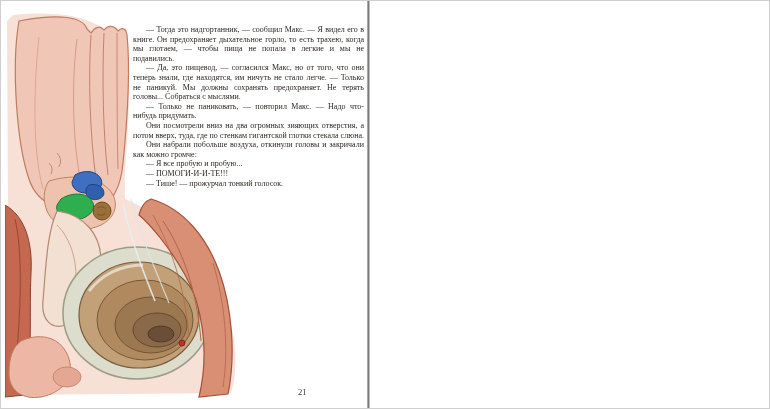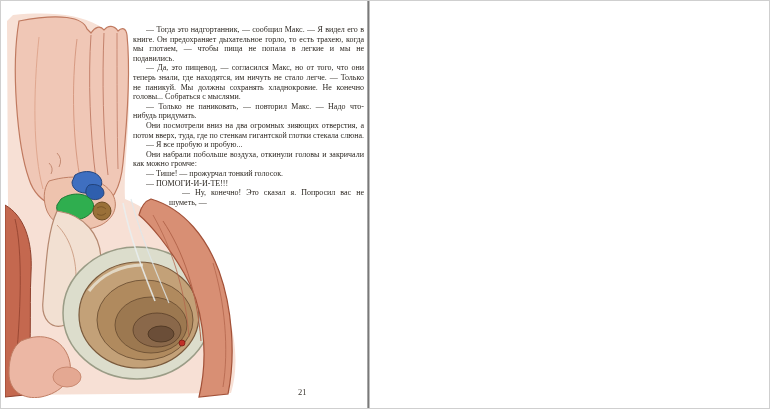--- a/index.html
+++ b/index.html
@@ -94,28 +94,27 @@
       <path d="M126,186 C136,224 150,256 164,290" fill="none" stroke="#dfe7ea" stroke-width="1.2" opacity="0.8"></path>
     </svg>
 
     <div class="text-col left-text">
       <div class="sp sp1" aria-hidden="true"></div>
       <div class="sp sp2" aria-hidden="true"></div>
       <div class="sp sp3" aria-hidden="true"></div>
       <div class="sp sp4" aria-hidden="true"></div>
       <div>
           <p>— Тогда это надгортанник, — сообщил Макс. — Я видел его в книге. Он предохраняет дыхательное горло, то есть трахею, когда мы глотаем, — чтобы пища не попала в легкие и мы не подавились.</p>
-          <p>— Да, это пищевод, — согласился Макс, но от того, что они теперь знали, где находятся, им ничуть не стало легче. — Только не паникуй. Мы должны сохранять хладнокровие. Не конечно головы... Собраться с мыслями.</p>
+          <p>— Да, это пищевод, — согласился Макс, но от того, что они теперь знали, где находятся, им ничуть не стало легче. — Только не паникуй. Мы должны сохранять предохраняет. Не терять головы... Собраться с мыслями.</p>
           <p>— Только не паниковать, — повторил Макс. — Надо что-нибудь придумать.</p>
           <p>Они посмотрели вниз на два огромных зияющих отверстия, а потом вверх, туда, где по стенкам гигантской глотки стекала слюна.</p>
+          <p>Они набрали побольше воздуха, откинули головы и закричали как можно громче:</p>
           <p>— Я все пробую и пробую...</p>
-          <p>Они набрали побольше воздуха, откинули головы и закричали как можно громче:</p>
+          <p>— ПОМОГИ-И-И-ТЕ!!!</p>
           <p>— Тише! — прожурчал тонкий голосок.</p>
-          <p>— ПОМОГИ-И-И-ТЕ!!!</p>
-          <p>— Ну, конечно! Это сказал я. Попросил вас не шуметь, —</p>
         </div>
     </div>
 
     <div class="pagenum pagenum-left">21</div>
   </div>
 
   <div class="spine"></div>
 
   <div class="page page-right">
 

